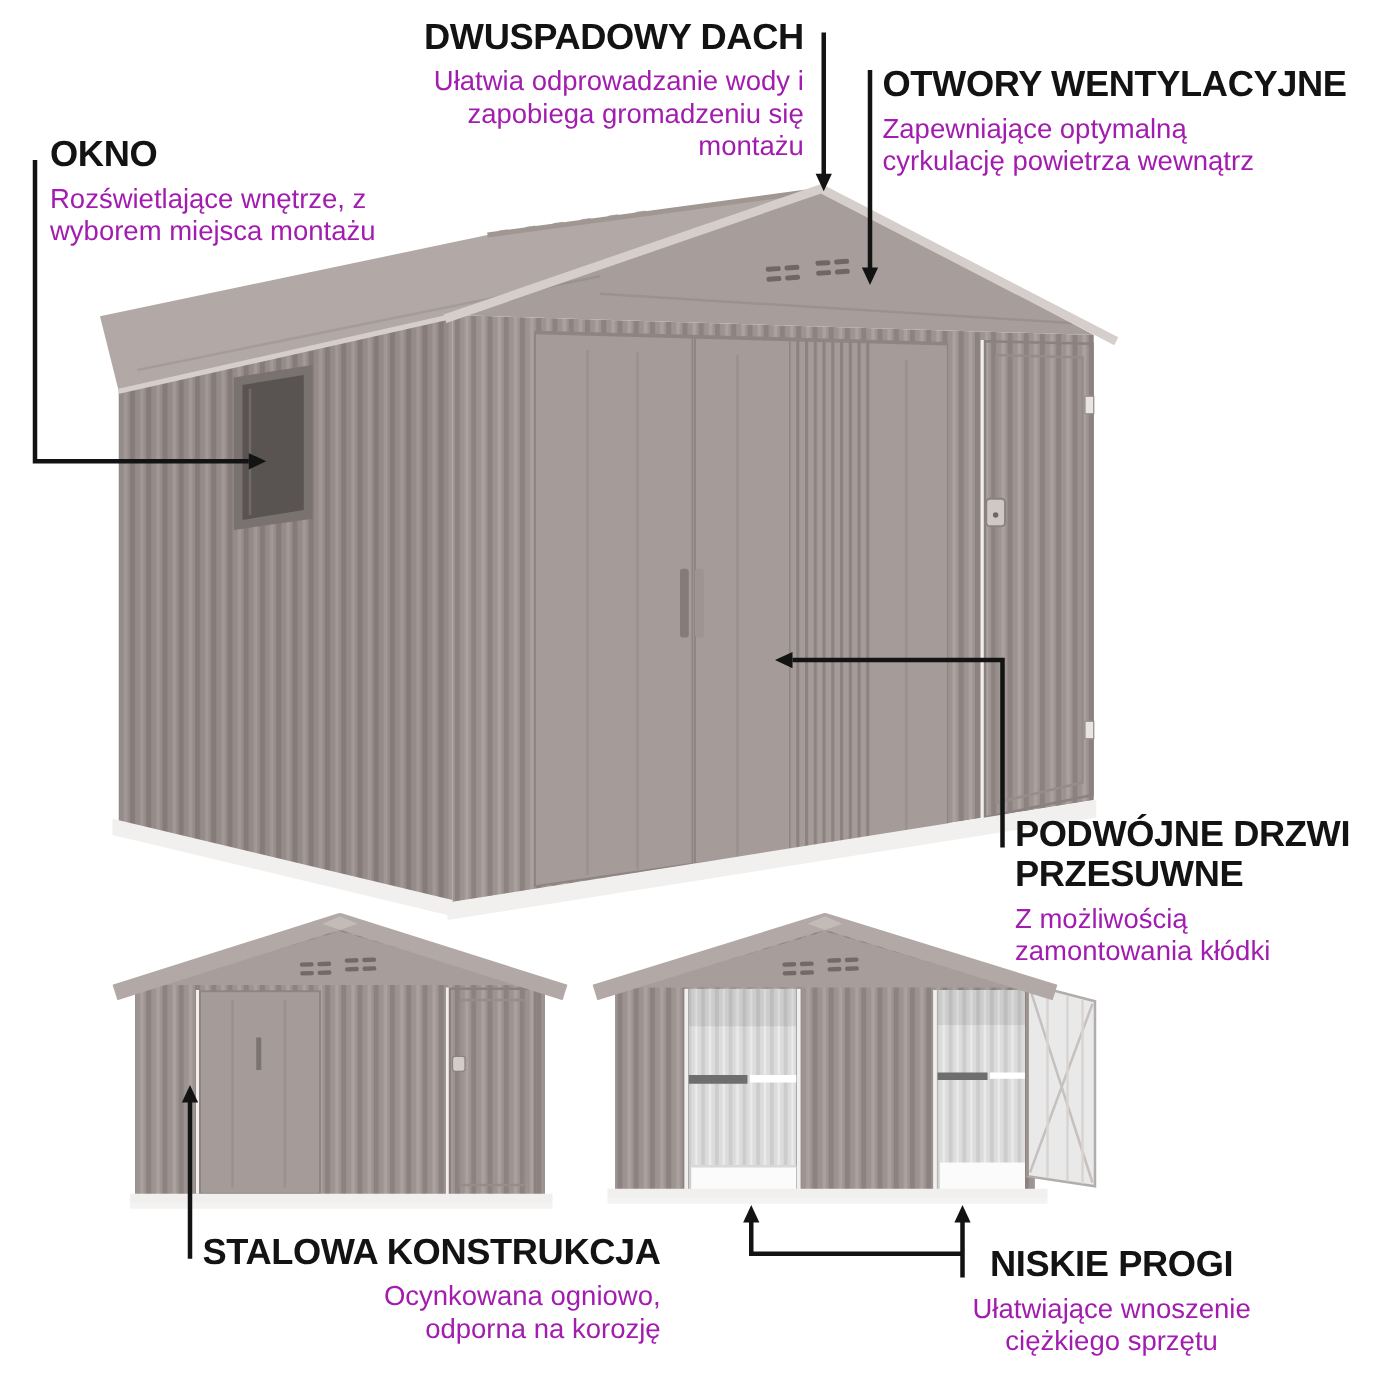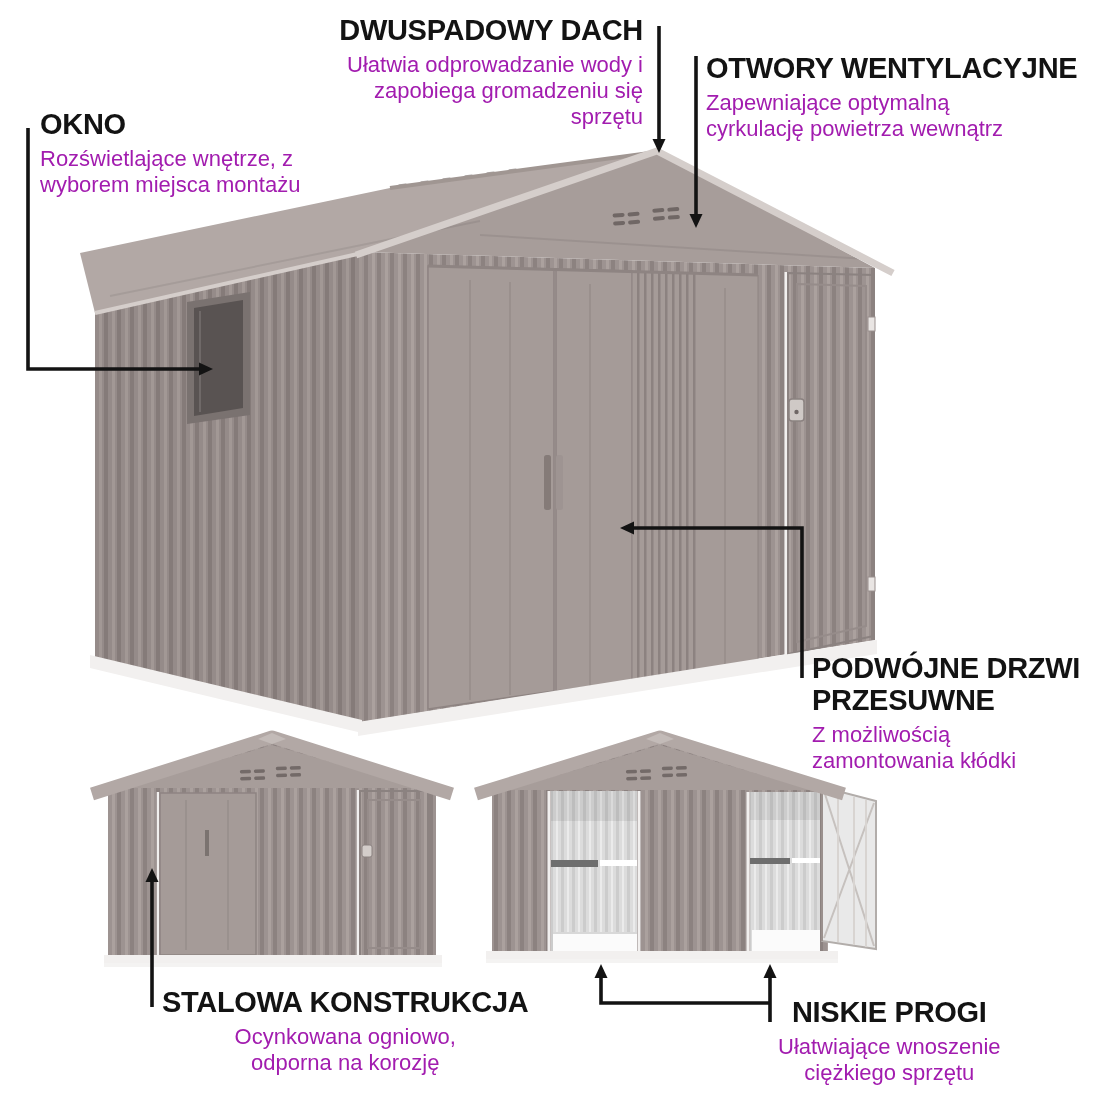--- a/index.html
+++ b/index.html
@@ -16,21 +16,21 @@
     font-family:"Liberation Sans", sans-serif; color:var(--text);
   }
   .scene{position:absolute; left:0; top:0; width:1100px; height:1100px;}
   .ann{position:absolute;}
   .ann .title{font-size:29px; font-weight:700; line-height:32px; letter-spacing:-0.3px; color:var(--text); white-space:pre-line;}
   .ann .desc{font-size:22px; font-weight:400; line-height:26px; color:#a21caf; margin-top:6px;}
   .roof-ann{top:14px; right:457px; text-align:right;}
   .vents-ann{left:706px; top:52px; text-align:left;}
   .window-ann{left:40px; top:108px; text-align:left;}
   .doors-ann{left:812px; top:652px; width:300px; text-align:left;}
-  .steel-ann{left:162px; top:986px; text-align:center;}
+  .steel-ann{left:162px; top:986px; text-align:right;}
   .thresholds-ann{left:778px; top:996px; text-align:center;}
 </style>
 </head>
 <body>
 
 <div class="canvas">
 
   <svg class="scene" viewBox="0 0 1100 1100" aria-hidden="true">
     <defs>
       <pattern id="ribs" patternUnits="userSpaceOnUse" width="13" height="20">
@@ -200,21 +200,21 @@
         <polygon points="770,964 763.5,978 776.5,978" fill="var(--arrow)" stroke="none"></polygon>
       </g>
     </g>
   </svg>
 
   <div class="ann roof-ann">
     <div class="title">DWUSPADOWY DACH</div>
     <div class="desc">
       <div>Ułatwia odprowadzanie wody i</div>
       <div>zapobiega gromadzeniu się</div>
-      <div>sprzętu</div>
+      <div>montażu</div>
     </div>
   </div>
 
   <div class="ann window-ann">
     <div class="title">OKNO</div>
     <div class="desc">
       <div>Rozświetlające wnętrze, z</div>
       <div>wyborem miejsca montażu</div>
     </div>
   </div>

